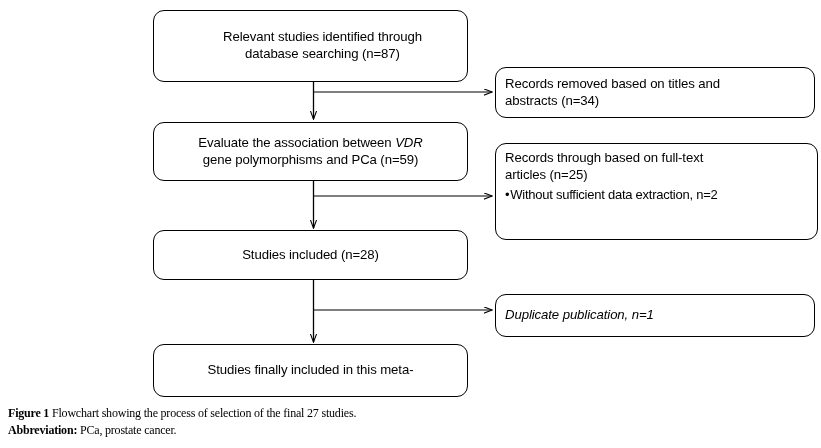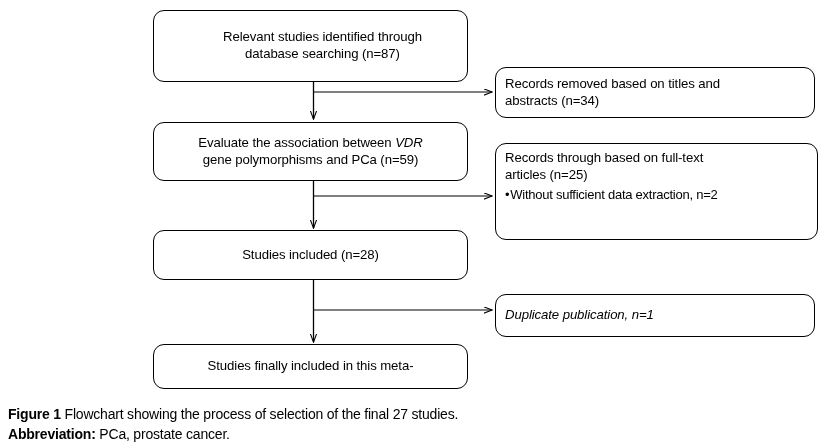--- a/index.html
+++ b/index.html
@@ -70,22 +70,22 @@
   .bullets .bullet::before {
     content: "\2022";
     margin-right: 1px;
   }
 
   .caption {
     position: absolute;
     left: 8px;
     top: 405px;
     width: 800px;
-    font-family: Liberation Sans, sans-serif;
-    font-size: 14px;
+    font-family: Liberation Serif, serif;
+    font-size: 12px;
     line-height: 1.42;
     color: #000000;
     letter-spacing: -0.2px;
   }
   .caption b { font-weight: bold; }
 </style>
 </head>
 <body>
 
 <div id="flow">
@@ -117,21 +117,21 @@
 
   <div class="box center" style="left:153px; top:122px; width:315px; height:59px;">
     <span class="line"><span>Evaluate the association between </span><em class="ital">VDR</em></span>
     <span class="line">gene polymorphisms and PCa (n=59)</span>
   </div>
 
   <div class="box center" style="left:153px; top:230px; width:315px; height:50px;text-align:center;">
     <span class="line">Studies included (n=28)</span>
   </div>
 
-  <div class="box center" style="left:153px; top:344px; width:315px; height:45px;">
+  <div class="box center" style="left:153px; top:344px; width:315px; height:53px;">
     <span class="line">Studies finally included in this meta-</span>
   </div>
 
   <div class="box left" style="left:495px; top:67px; width:320px; height:51px;">
     <span class="wrapline">Records removed based on titles and</span>
     <span class="wrapline">abstracts (n=34)</span>
   </div>
 
   <div class="box left" style="left:495px; top:143px; width:323px; height:97px; justify-content:flex-start; padding-top:6px;">
     <span class="wrapline">Records through based on full-text</span>

